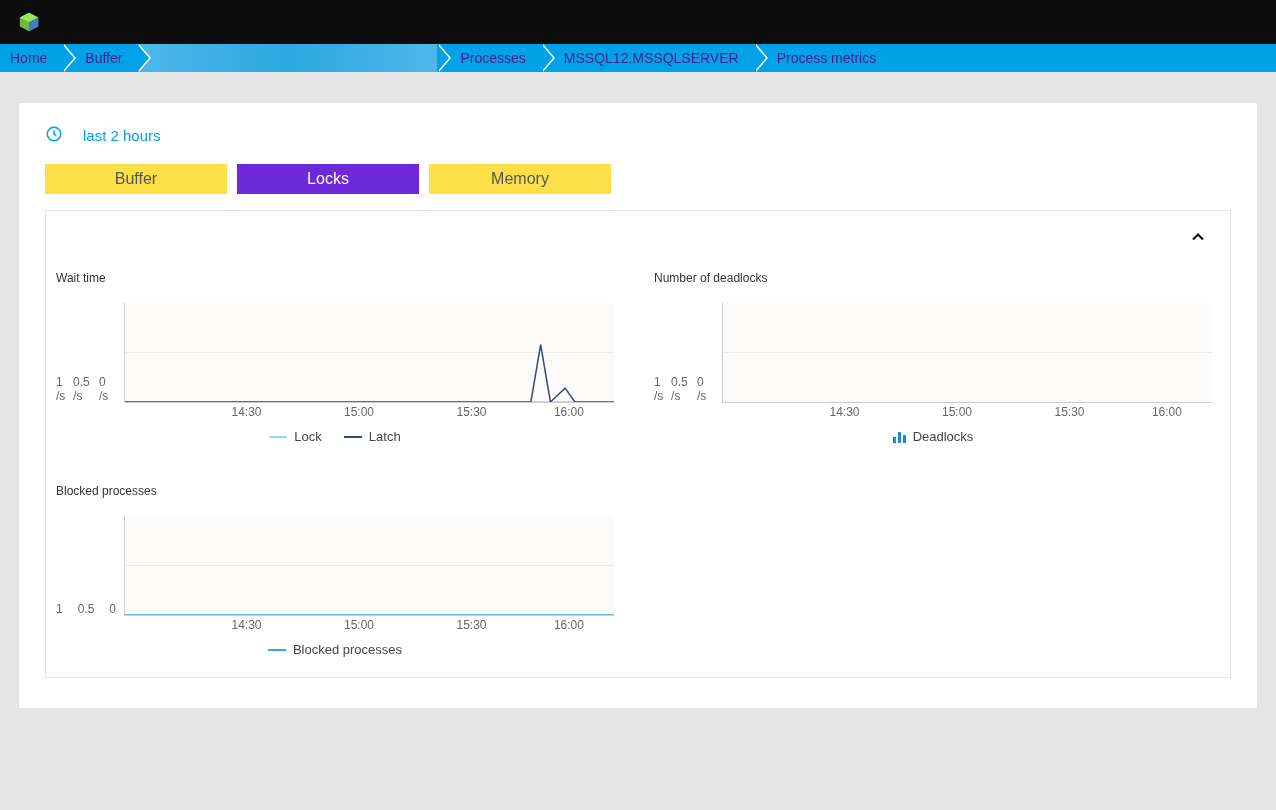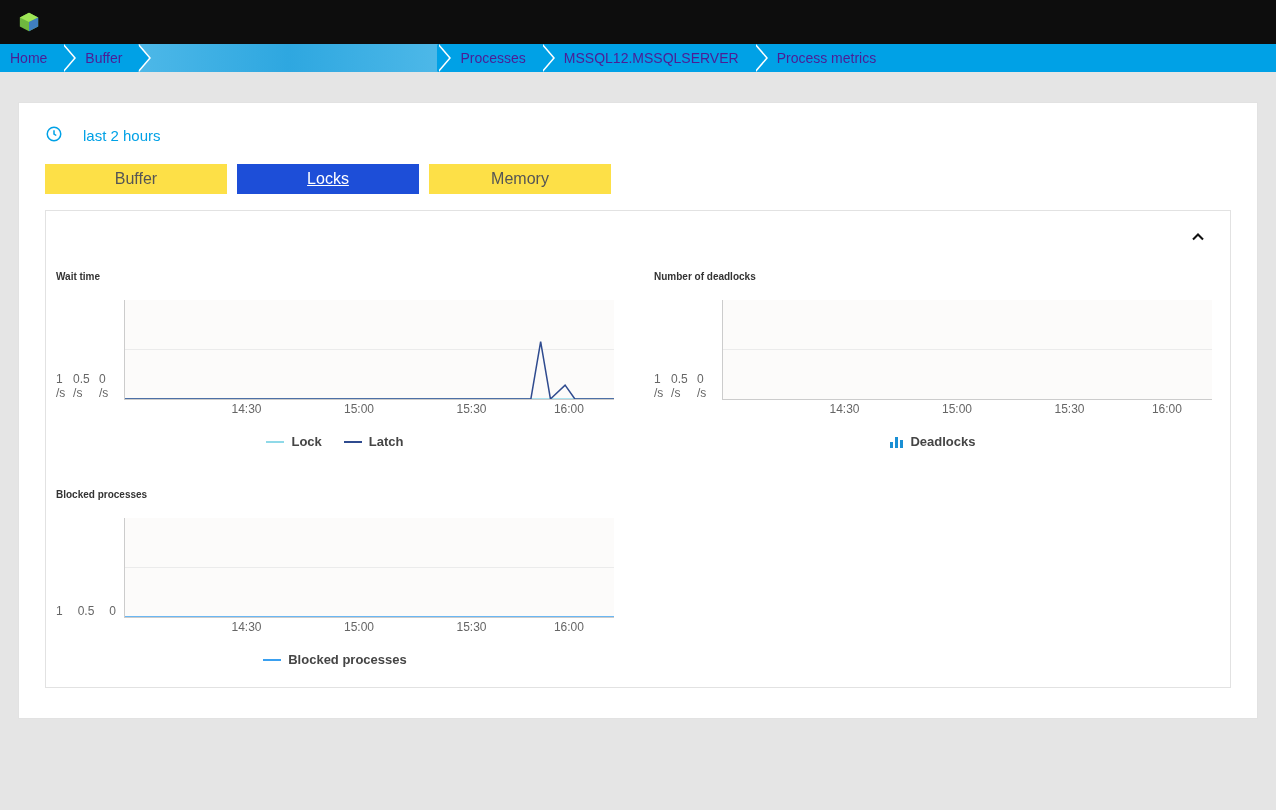--- a/index.html
+++ b/index.html
@@ -92,47 +92,46 @@
     height: 30px;
     background: #fde047;
     color: #555;
     display: flex;
     align-items: center;
     justify-content: center;
     cursor: pointer;
     font-size: 16px;
   }
   .tab.active {
-    background: #1d4ed8;
+    background: #6d28d9;
     color: #fff;
-    text-decoration: underline;
   }
   .panel {
     border: 1px solid #e2e2e2;
     padding: 24px 18px 20px 10px;
     position: relative;
   }
   .collapse {
     position: absolute;
     top: 16px;
     right: 22px;
     cursor: pointer;
   }
   .charts-grid {
     display: grid;
     grid-template-columns: 1fr 1fr;
     gap: 40px 40px;
     margin-top: 36px;
   }
   .chart-block {}
   .chart-title {
-    font-size: 10px;
+    font-size: 12px;
     color: #333;
     margin-bottom: 18px;
-    font-weight: 700;
+    font-weight: 400;
   }
   .chart-wrap {
     display: flex;
   }
   .y-axis {
     width: 68px;
     display: flex;
     flex-direction: row;
     justify-content: space-between;
     align-items: flex-end;
@@ -155,27 +154,26 @@
     margin-left: 68px;
     display: flex;
     justify-content: space-between;
     font-size: 12px;
     color: #666;
     padding-top: 2px;
   }
   .x-axis span { transform: translateX(-50%); }
   .x-axis span:last-child { transform: translateX(-100%); }
   .legend {
-    margin-top: 18px;
+    margin-top: 10px;
     display: flex;
     gap: 22px;
     justify-content: center;
     font-size: 13px;
     color: #454545;
-    font-weight: bold;
   }
   .legend-item { display: flex; align-items: center; gap: 7px; }
   .legend-line {
     width: 18px; height: 2px; display: inline-block;
   }
   .legend-bar {
     display: inline-flex; gap: 2px; align-items: flex-end; height: 12px;
   }
   .legend-bar i { width: 3px; background: #1a8fd4; display: inline-block; }
   svg.plot { position:absolute; left:0; top:0; width:100%; height:100%; }

